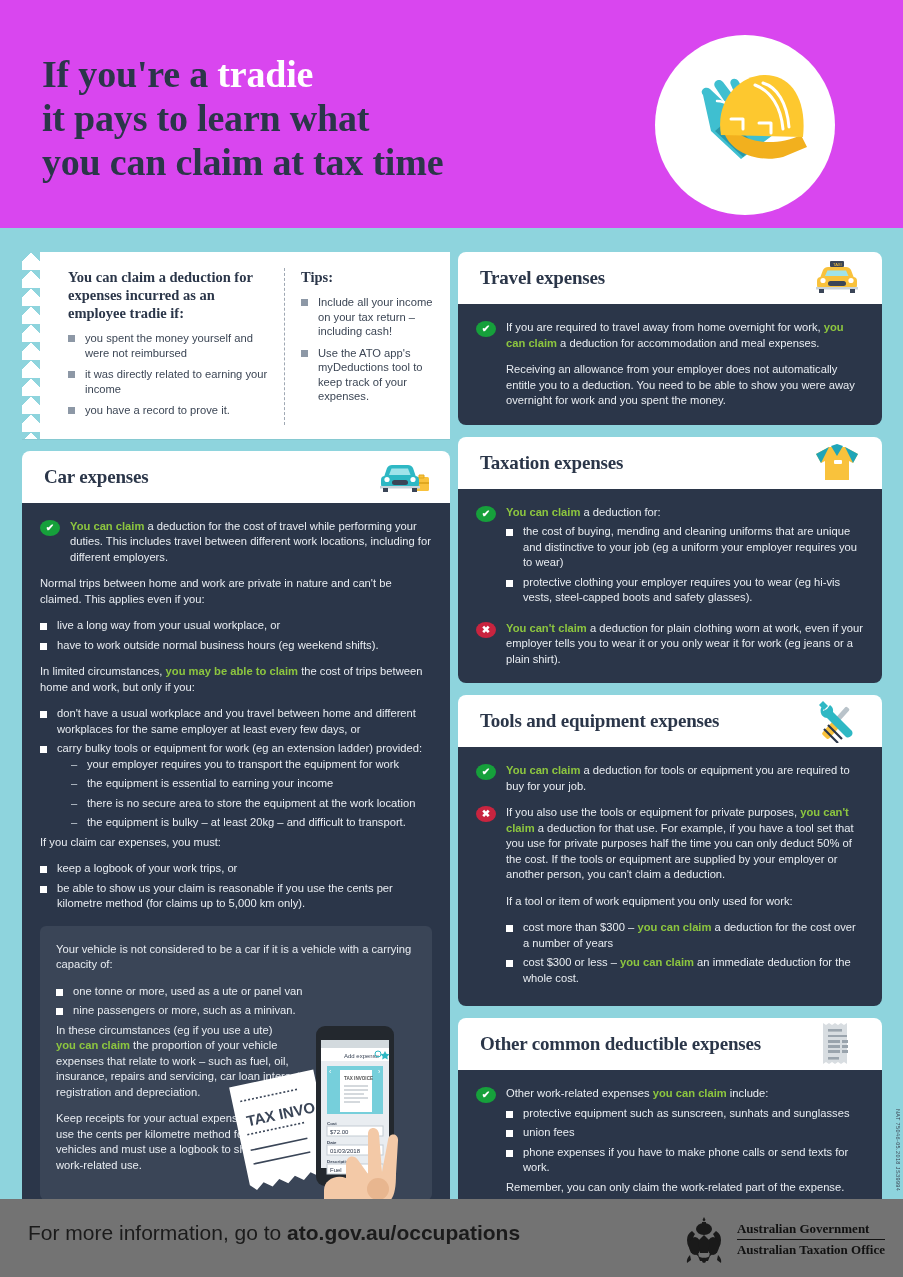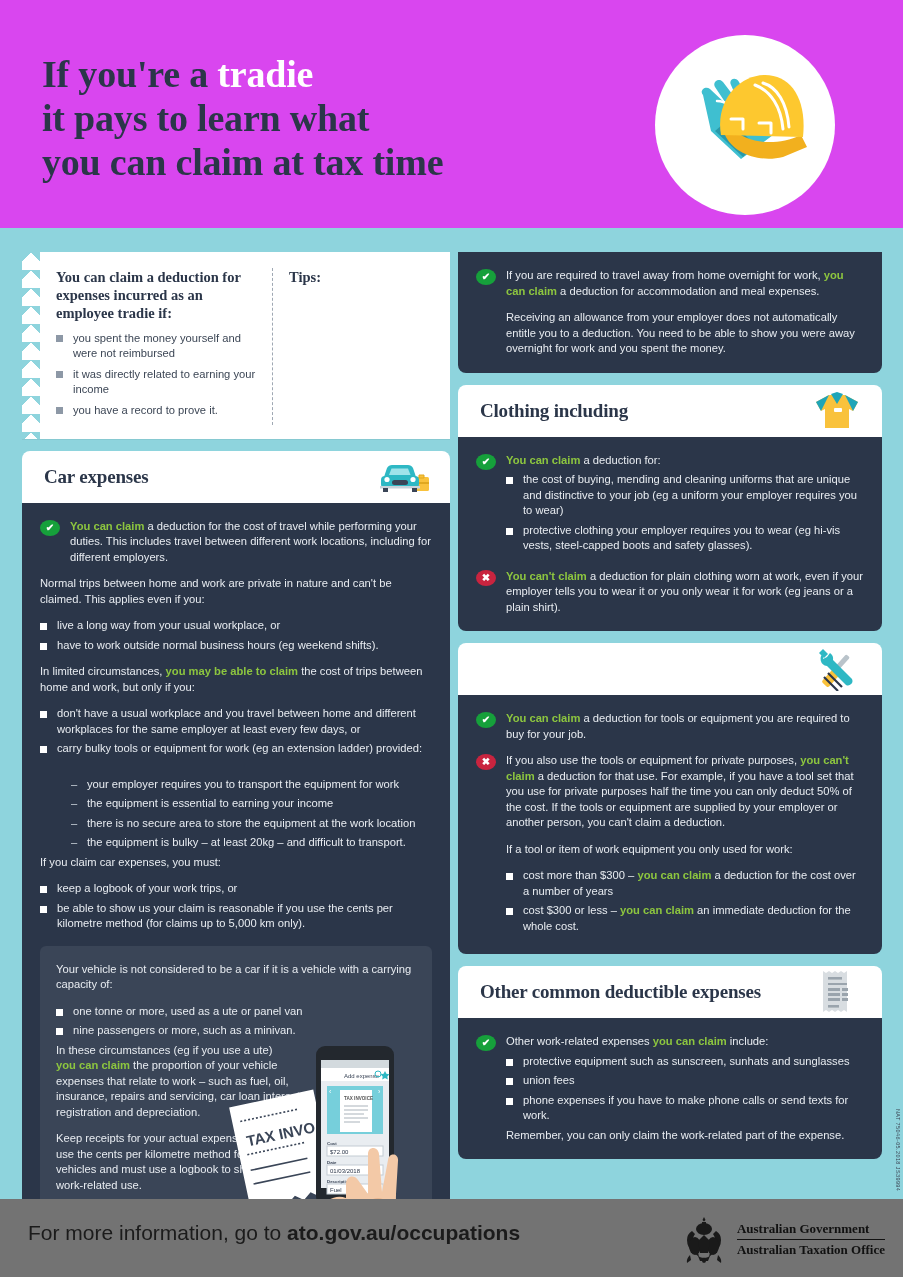--- a/index.html
+++ b/index.html
@@ -52,21 +52,21 @@
     display: flex;
     box-shadow: 0 1px 0 rgba(0,0,0,0.05);
   }
   .zigzag {
     position: absolute; left: 0; top: 0; width: 18px; height: 100%;
     background:
       linear-gradient(135deg, #8ed4dd 25%, transparent 25%) 0 0/18px 18px,
       linear-gradient(225deg, #8ed4dd 25%, transparent 25%) 0 0/18px 18px,
       #ffffff;
   }
-  .facts-col-a { width: 216px; padding-right: 12px; }
+  .facts-col-a { width: 216px; padding-right: 12px; margin-left: 12px; }
   .facts-col-b { width: 150px; padding-left: 16px; border-left: 1px dashed #9fa8b3; }
   .facts-heading {
     font-family: "Liberation Serif", serif;
     font-weight: bold; font-size: 14.5px; line-height: 18px;
     color: #2b3649; margin-bottom: 9px;
   }
   .facts-list { list-style: none; }
   .facts-list li {
     position: relative; padding-left: 17px; margin-bottom: 7px;
     font-size: 11.2px; line-height: 14.5px; color: #3c4655;
@@ -122,21 +122,21 @@
   .green { color: #8dc63f; font-weight: bold; }
 
   ul.sq { list-style: none; margin: 4px 0 0 0; }
   ul.sq > li {
     position: relative; padding-left: 17px; margin-bottom: 4px;
   }
   ul.sq > li::before {
     content: ""; position: absolute; left: 0; top: 5px;
     width: 7px; height: 7px; background: #ffffff;
   }
-  ul.dash { list-style: none; margin: 20px 0 4px 14px; }
+  ul.dash { list-style: none; margin: 0 0 4px 14px; }
   ul.dash > li { position: relative; padding-left: 16px; margin-bottom: 4px; }
   ul.dash > li::before {
     content: "–"; position: absolute; left: 0; top: 0; color: #cfd6de;
   }
 
   
   .subpanel {
     background: #3a4557;
     border-radius: 6px;
     padding: 16px 16px 16px 16px;
@@ -218,20 +218,24 @@
     <div class="facts-col-a">
       <div class="facts-heading">You can claim a deduction for expenses incurred as an employee tradie if:</div>
       <ul class="facts-list">
         <li>you spent the money yourself and were not reimbursed</li>
         <li>it was directly related to earning your income</li>
         <li>you have a record to prove it.</li>
       </ul>
     </div>
     <div class="facts-col-b">
       <div class="facts-heading">Tips:</div>
+      <ul class="facts-list">
+        <li>Include all your income on your tax return – including cash!</li>
+        <li>Use the ATO app's myDeductions tool to keep track of your expenses.</li>
+      </ul>
     </div>
   </div>
 
   <div class="card">
     <div class="card-head">
       <div class="card-title">Car expenses</div>
       <div class="card-icon">
         <svg width="58" height="40" viewBox="0 0 58 40">
           <rect x="38" y="20" width="15" height="14" rx="1.5" fill="#f9c23c"></rect>
           <rect x="38" y="25" width="15" height="2" fill="#e0a81f"></rect>
@@ -344,34 +348,52 @@
           </svg>
         </div>
       </div>
     </div>
   </div>
 </div>
 
 <div class="col-right">
 
   <div class="card" style="margin-top:0">
+    <div class="card-head">
+      <div class="card-title">Travel expenses</div>
+      <div class="card-icon">
+        <svg width="52" height="40" viewBox="0 0 52 40">
+          <rect x="19" y="3" width="14" height="6" rx="1" fill="#3a4557"></rect>
+          <text x="22" y="8" font-family="Liberation Sans, sans-serif" font-size="4" fill="#f9c23c">TAXI</text>
+          <path d="M9 20 L12 12 C13 10 15 9 17 9 L35 9 C37 9 39 10 40 12 L43 20 Z" fill="#f9c23c"></path>
+          <path d="M14 18 L16.5 12.5 L35 12.5 L37.5 18 Z" fill="#9fe3ea"></path>
+          <rect x="6" y="19" width="40" height="12" rx="4" fill="#f9c23c"></rect>
+          <rect x="17" y="23" width="18" height="5" rx="2.5" fill="#3a4557"></rect>
+          <circle cx="12" cy="22.5" r="2.6" fill="#ffffff"></circle>
+          <circle cx="40" cy="22.5" r="2.6" fill="#ffffff"></circle>
+          <rect x="5" y="29" width="42" height="2.5" fill="#c9d3da"></rect>
+          <rect x="8" y="31" width="5" height="4" fill="#3a4557"></rect>
+          <rect x="39" y="31" width="5" height="4" fill="#3a4557"></rect>
+        </svg>
+      </div>
+    </div>
     <div class="card-body">
       <div class="blk">
         <div class="mark ok">✔</div>
         <div class="blk-text">
           <span>If you are required to travel away from home overnight for work, </span><span class="green">you can claim</span><span> a deduction for accommodation and meal expenses.</span>
         </div>
       </div>
       <div class="para" style="margin-left:30px">Receiving an allowance from your employer does not automatically entitle you to a deduction. You need to be able to show you were away overnight for work and you spent the money.</div>
     </div>
   </div>
 
   <div class="card">
     <div class="card-head">
-      <div class="card-title">Clothing including</div>
+      <div class="card-title">Taxation expenses</div>
       <div class="card-icon">
         <svg width="50" height="42" viewBox="0 0 50 42">
           <path d="M17 5 L25 5 L33 5 L46 12 L41 21 L37 19 L37 38 L13 38 L13 19 L9 21 L4 12 Z" fill="#f9c23c"></path>
           <path d="M17 5 L9 21 L4 12 Z" fill="#1fa5b8"></path>
           <path d="M33 5 L41 21 L46 12 Z" fill="#1fa5b8"></path>
           <path d="M19 4 L25 14 L31 4 L25 2 Z" fill="#1fa5b8"></path>
           <rect x="22" y="18" width="8" height="4" rx="1" fill="#ffffff"></rect>
         </svg>
       </div>
     </div>
@@ -390,20 +412,21 @@
         <div class="mark no">✖</div>
         <div class="blk-text">
           <span class="green">You can't claim</span><span> a deduction for plain clothing worn at work, even if your employer tells you to wear it or you only wear it for work (eg jeans or a plain shirt).</span>
         </div>
       </div>
     </div>
   </div>
 
   <div class="card">
     <div class="card-head">
+      <div class="card-title">Tools and equipment expenses</div>
       <div class="card-icon">
         <svg width="52" height="44" viewBox="0 0 52 44">
 
           <rect x="28" y="6" width="5" height="20" rx="1.5" transform="rotate(42 30 16)" fill="#b9c3ca"></rect>
           <rect x="16" y="20" width="9" height="20" rx="2" transform="rotate(42 20 30)" fill="#f9c23c"></rect>
           <path d="M13 30 l14 14" stroke="#2b3649" stroke-width="2.2"></path>
           <path d="M17 26 l14 14" stroke="#2b3649" stroke-width="2.2"></path>
 
           <path d="M13 6 a7 7 0 0 0 3 13 l19 19 a4.5 4.5 0 0 0 6-6 L22 13 a7 7 0 0 0-3-7 L16 10 L12 12 Z" fill="#2eb8c4"></path>
           <path d="M8 6 l5 5 l4-4 l-5-5 Z" fill="#2eb8c4"></path>

